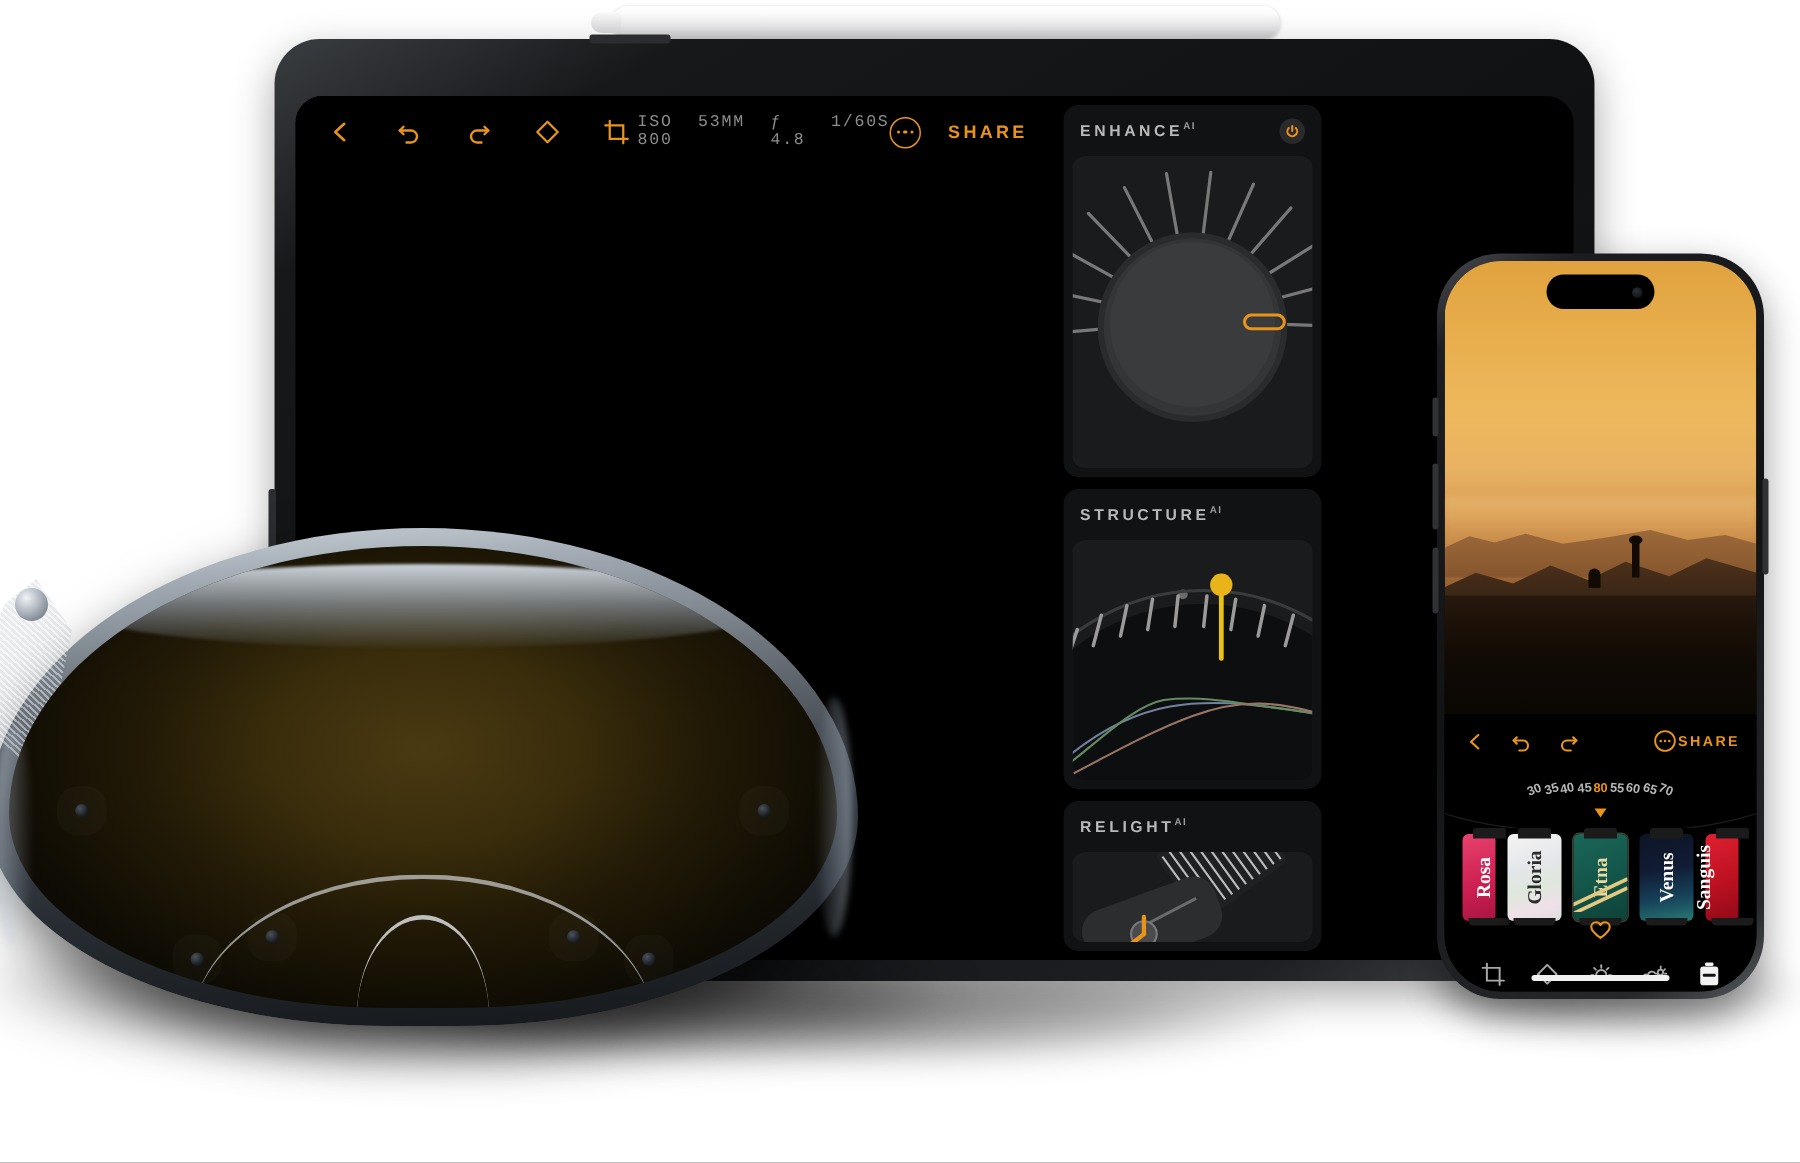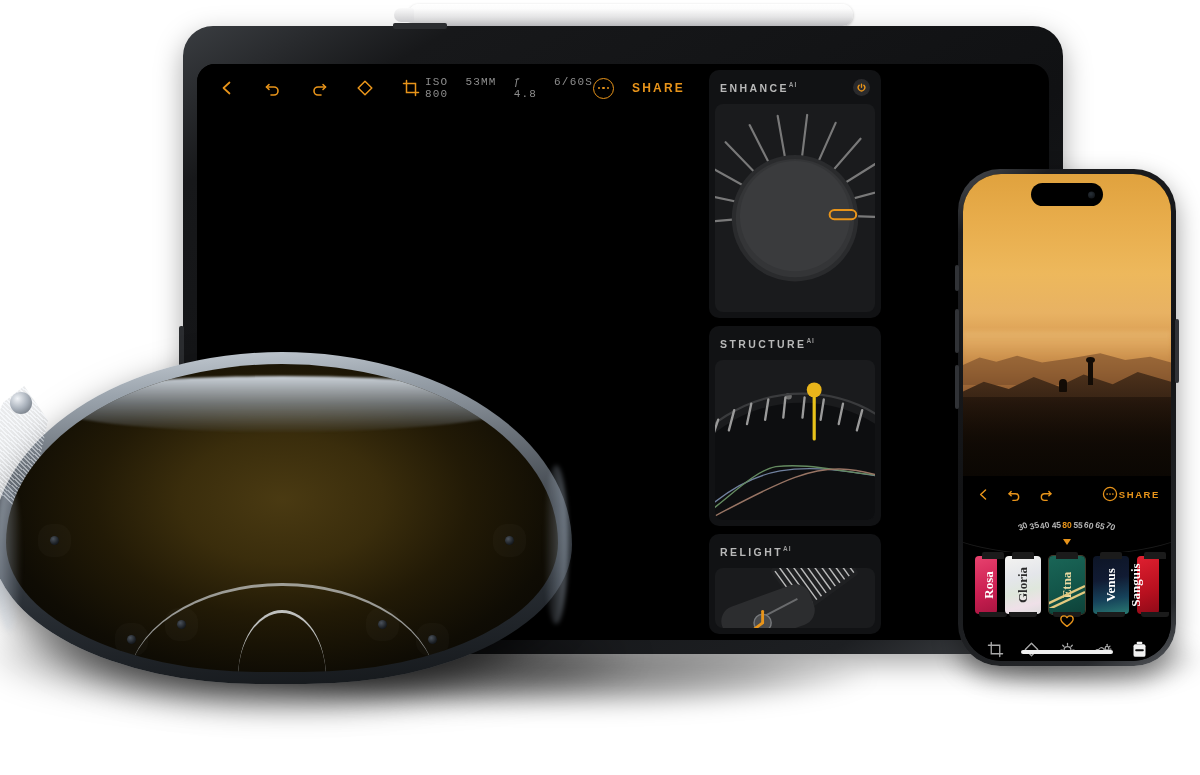--- a/index.html
+++ b/index.html
@@ -388,21 +388,21 @@
                 <path d="M4.5 1.5 V13.5 H16.5"></path>
                 <path d="M1.5 4.5 H13.5 V16.5"></path>
               </svg>
           </div>
         </div>
 
         <div class="ip-meta">
           <span>ISO 800</span>
           <span>53MM</span>
           <span>ƒ 4.8</span>
-          <span>6/60S</span>
+          <span>1/60S</span>
         </div>
 
         <div class="ip-right">
           <div class="more-circle">
               <i></i>
               <i></i>
               <i></i>
             </div>
           <div class="share-lbl">SHARE</div>
         </div>

